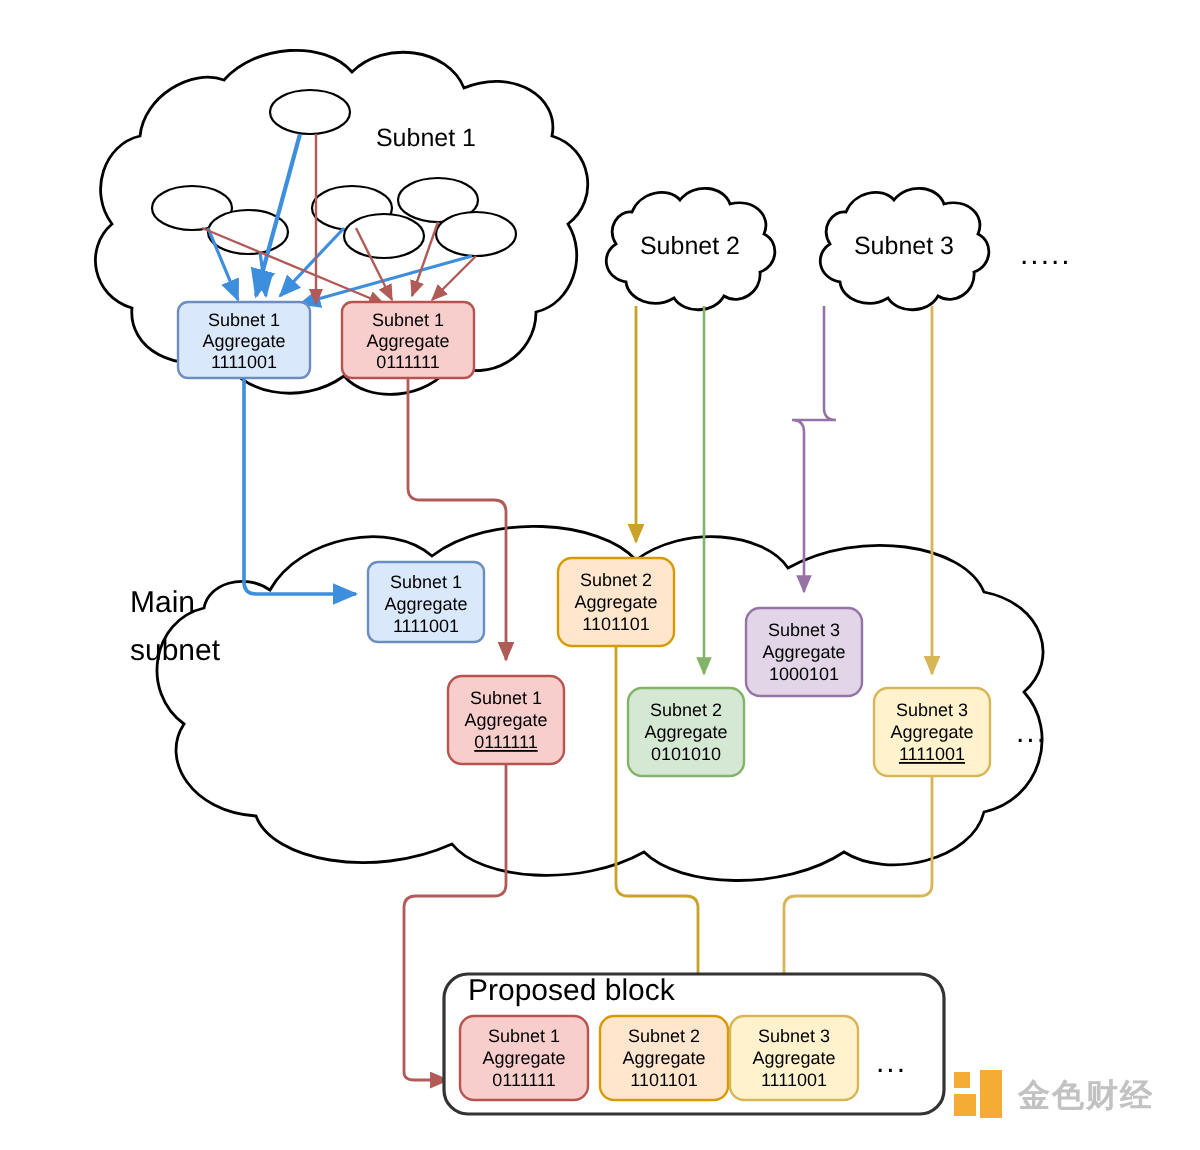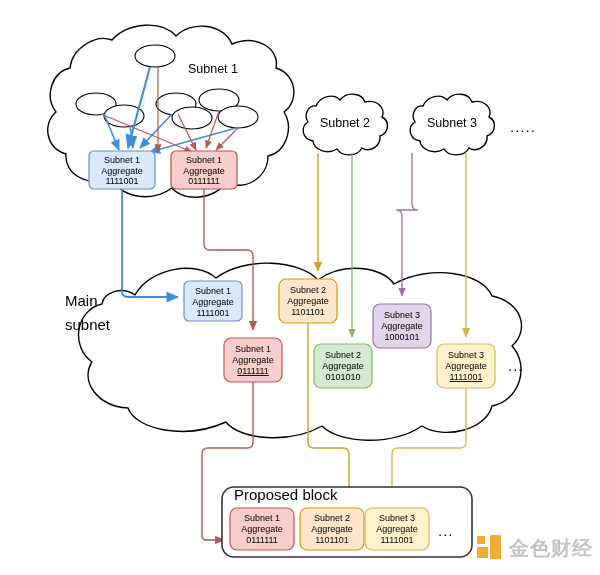--- a/index.html
+++ b/index.html
@@ -32,21 +32,21 @@
   .underline{text-decoration:underline;}
   #watermark{
     position:absolute;left:477px;top:530px;width:116px;height:36px;
     display:flex;align-items:center;gap:6px;opacity:.92;
   }
   #wm-logo{width:26px;height:26px;position:relative;flex:0 0 auto;}
   #wm-logo .sq1{position:absolute;left:0;top:12px;width:11px;height:11px;background:#f5a623;}
   #wm-logo .sq2{position:absolute;left:13px;top:0px;width:11px;height:24px;background:#f5a623;}
   #wm-logo .sq3{position:absolute;left:0px;top:1px;width:8px;height:8px;background:#f5a623;}
   #wm-text{
-    font-size:20px;color:#bdbdbd;font-weight:bold;letter-spacing:1px;
+    font-size:16px;color:#bdbdbd;font-weight:bold;letter-spacing:1px;
     font-family:Liberation Sans, sans-serif;white-space:nowrap;text-align:center;
   }
 </style>
 </head>
 <body>
 
 <svg id="diagram" viewBox="0 0 600 575">
 
   <defs>
     <marker id="ah-blue" markerWidth="8" markerHeight="8" refX="6.4" refY="3" orient="auto">

